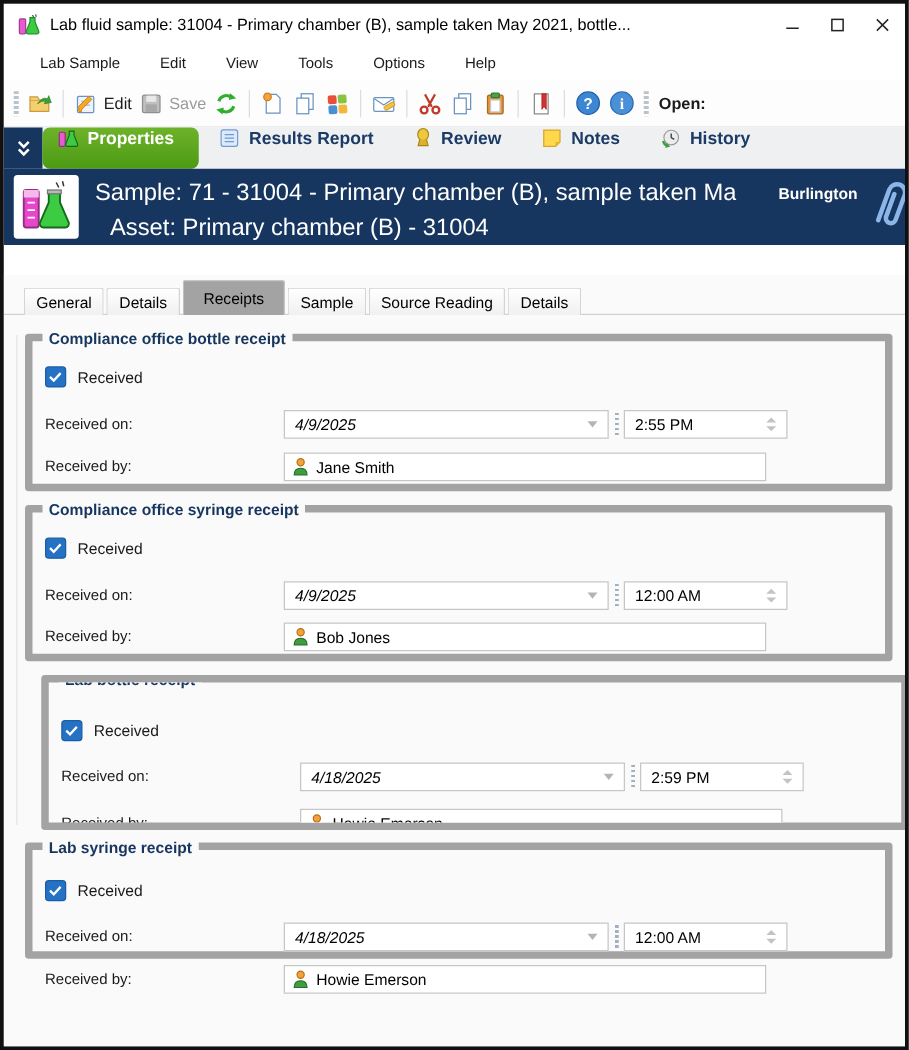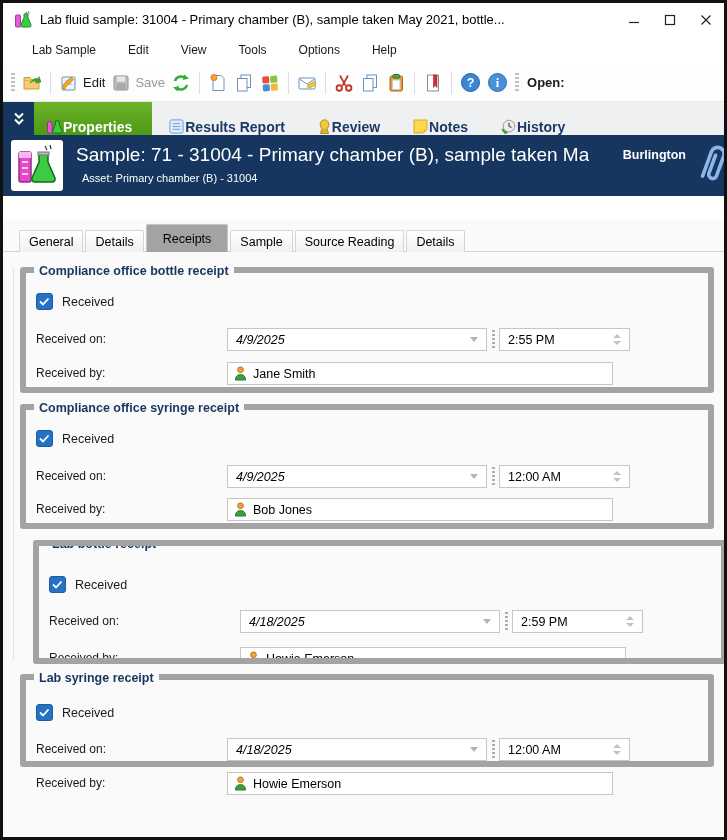--- a/index.html
+++ b/index.html
@@ -26,31 +26,31 @@
   .tsep { width:1px; height:22px; background:#d9dee3; margin:0 5px; }
   .tbtn { display:flex; align-items:center; gap:4px; padding:2px 3px; }
   .tbtn svg { display:block; }
   .tlabel { font-size:13px; color:#1a1a1a; }
   .tlabel.disabled { color:#9a9a9a; }
   .openlabel { font-size:13px; font-weight:bold; color:#1a1a1a; margin-left:4px; }
 
   
   .viewtabs { height:33px; background:#eef0f2; display:flex; align-items:stretch; }
   .chevbtn { width:31px; background:#17365f; display:flex; align-items:center; justify-content:center; }
-  .vtab { display:flex; align-items:flex-end; padding:0 16px;
-          font-size:14px; font-weight:bold; color:#1b3a66; }
+  .vtab { display:flex; align-items:flex-start; gap:7px; padding:0 16px;
+          font-size:14px; font-weight:bold; color:#1b3a66;border-radius:6px; }
   .vtab.active { background:linear-gradient(#6db32a,#4c9a13); color:#fff; padding:0 20px 0 12px; }
 
   
   .header { height:61px; background:#17365f; position:relative; color:#fff; }
   .header .flaskbox { position:absolute; left:8px; top:5px; width:52px; height:51px;
                       background:#fff; border-radius:3px; display:flex; align-items:center; justify-content:center; }
   .header .line1 { position:absolute; left:73px; top:9px; font-size:19px; white-space:nowrap;
                    max-width:528px; overflow:hidden; }
-  .header .line2 { position:absolute; left:79px; top:37px; font-size:11px; }
+  .header .line2 { position:absolute; left:85px; top:37px; font-size:19px; }
   .header .site  { position:absolute; right:38px; top:13px; font-size:12.5px; font-weight:bold; }
   .header .clip  { position:absolute; right:-6px; top:6px; }
 
   
   .content { position:relative; height:641px; background:#fafafa;margin-top:24px; }
   .ptabs { position:absolute; left:16px; top:4px; height:28px; display:flex; align-items:flex-end; z-index:2; }
   .ptabs::after { content:""; position:absolute; left:-16px; top:27px; width:727px; height:1px; background:#d2d2d2; z-index:0; }
   .ptab { position:relative; z-index:1; height:22px; padding:0 9px; display:flex; align-items:center;
           font-size:12.5px; color:#000; background:linear-gradient(#ffffff,#f0f0f0);
           border:1px solid #d4d4d4; border-bottom:none; border-radius:2px 2px 0 0; margin-right:2px; }

